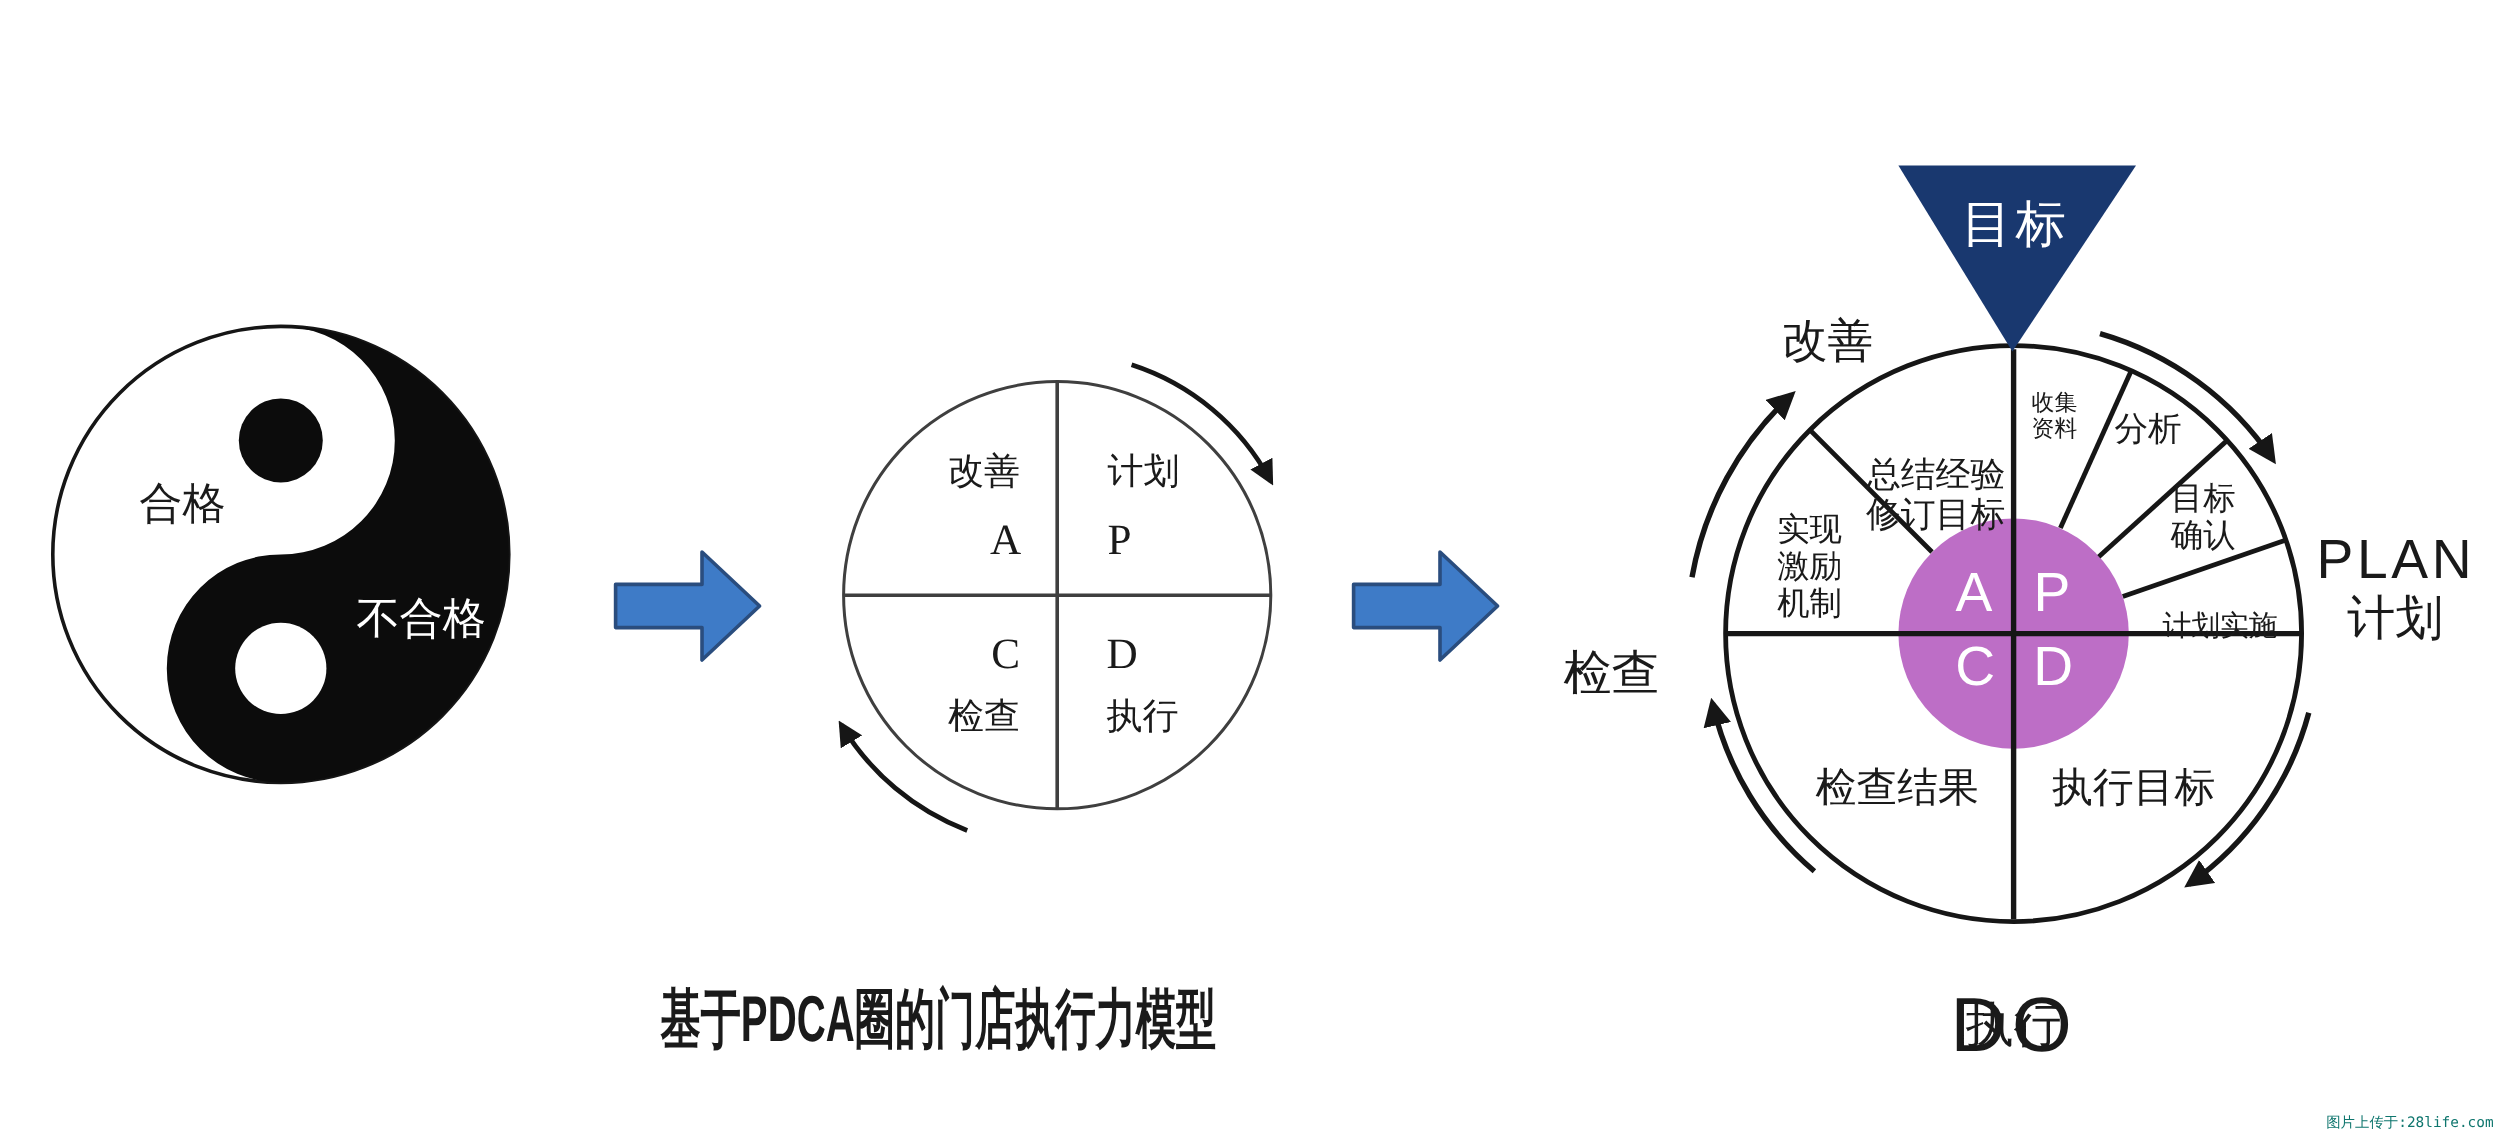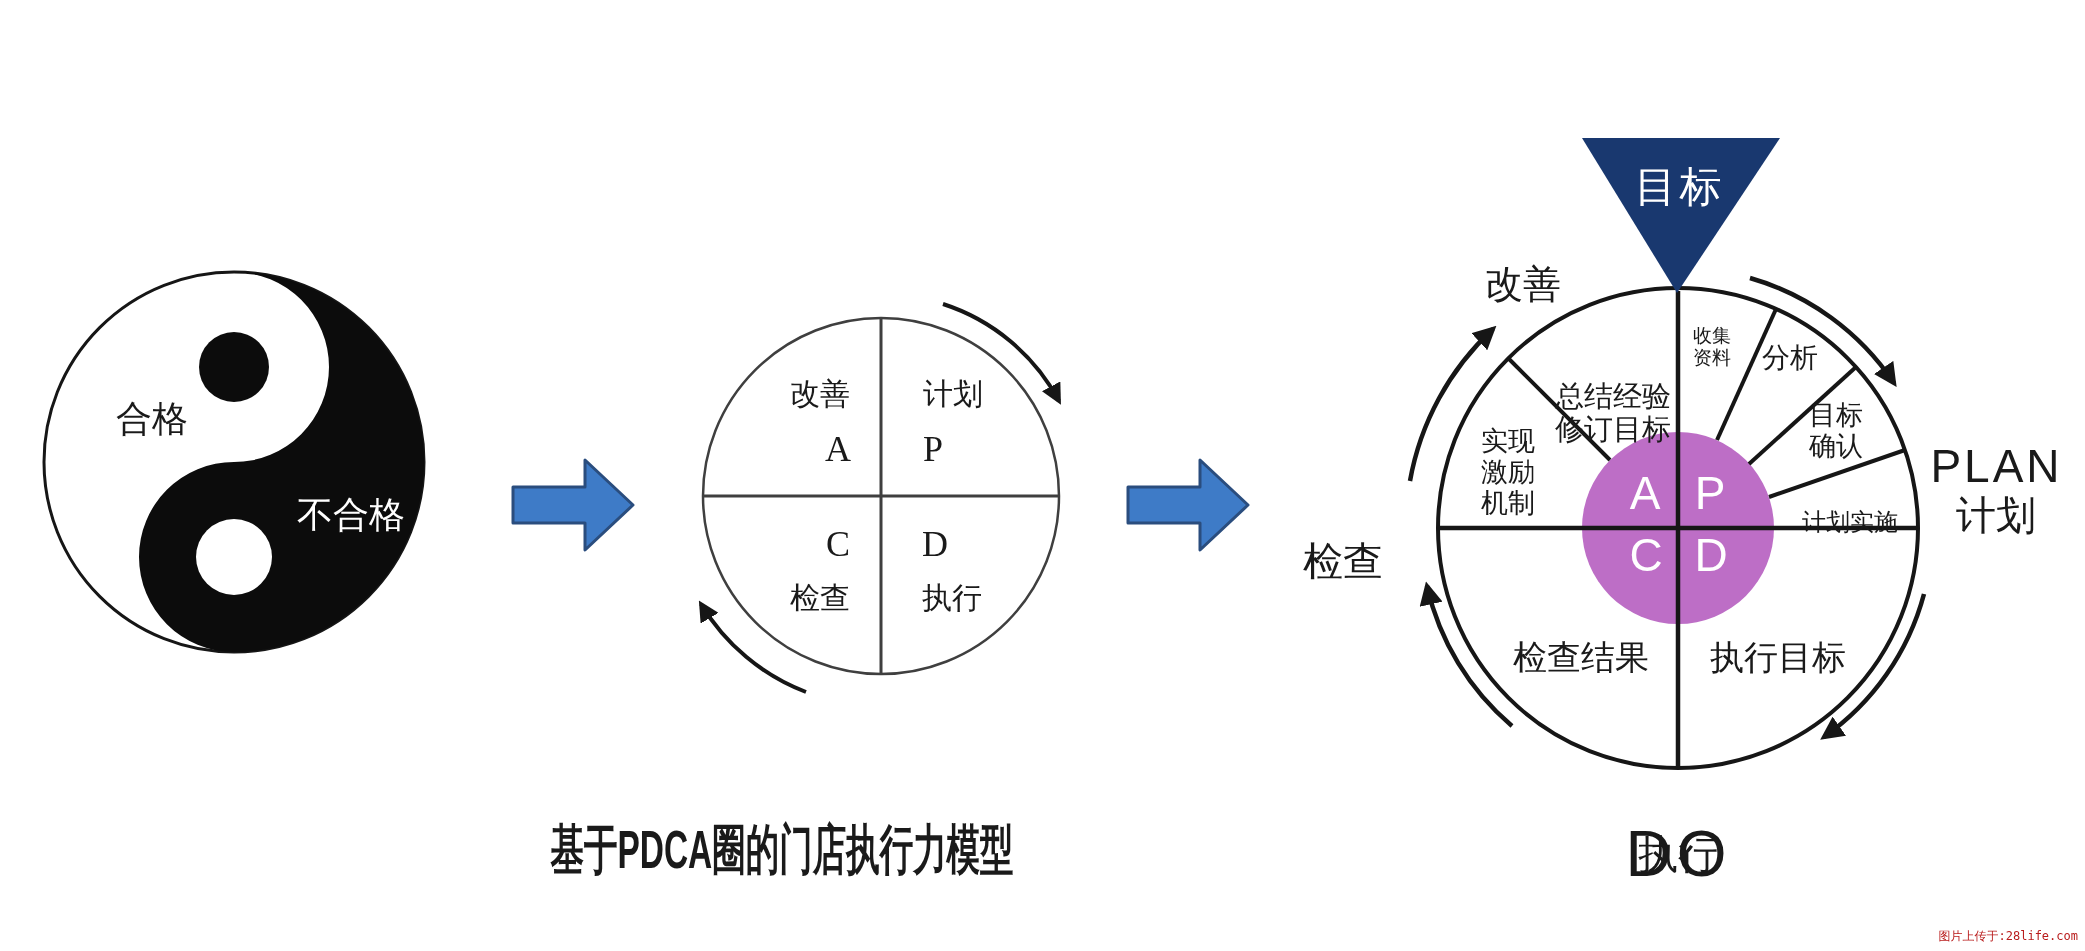--- a/index.html
+++ b/index.html
@@ -7,21 +7,21 @@
           font-family:"Liberation Sans","DejaVu Sans",sans-serif;color:#1a1a1a;}
   .gfx{position:absolute;left:0;top:0;}
   .lbl{position:absolute;transform:translate(-50%,-50%);white-space:pre-line;text-align:center;
        line-height:1.14;color:#1a1a1a;}
   .serif{font-family:"Liberation Serif","DejaVu Serif",serif;}
   .white{color:#ffffff;}
   .ls5{letter-spacing:5px;text-indent:5px;}
   .ls3{letter-spacing:3px;text-indent:3px;}
   .caption{font-weight:bold;transform:translate(-50%,-50%) scaleX(0.62);white-space:nowrap;}
   .wm{position:absolute;right:7px;top:936px;transform:translateY(-50%);
-      font-family:"DejaVu Sans Mono","Liberation Mono",monospace;font-size:12px;color:#b91c1c;}
+      font-family:"DejaVu Sans Mono","Liberation Mono",monospace;font-size:12px;color:#0f766e;}
 </style>
 </head>
 <body>
 
 <div class="canvas">
 
   <svg class="gfx" width="2085" height="951" viewBox="0 0 2085 951">
     <defs>
       <marker id="ah" viewBox="0 0 10 10" refX="8" refY="5" markerWidth="5.2" markerHeight="5.2" orient="auto">
         <path d="M0 0 L10 5 L0 10 Z" fill="#161616"></path>

